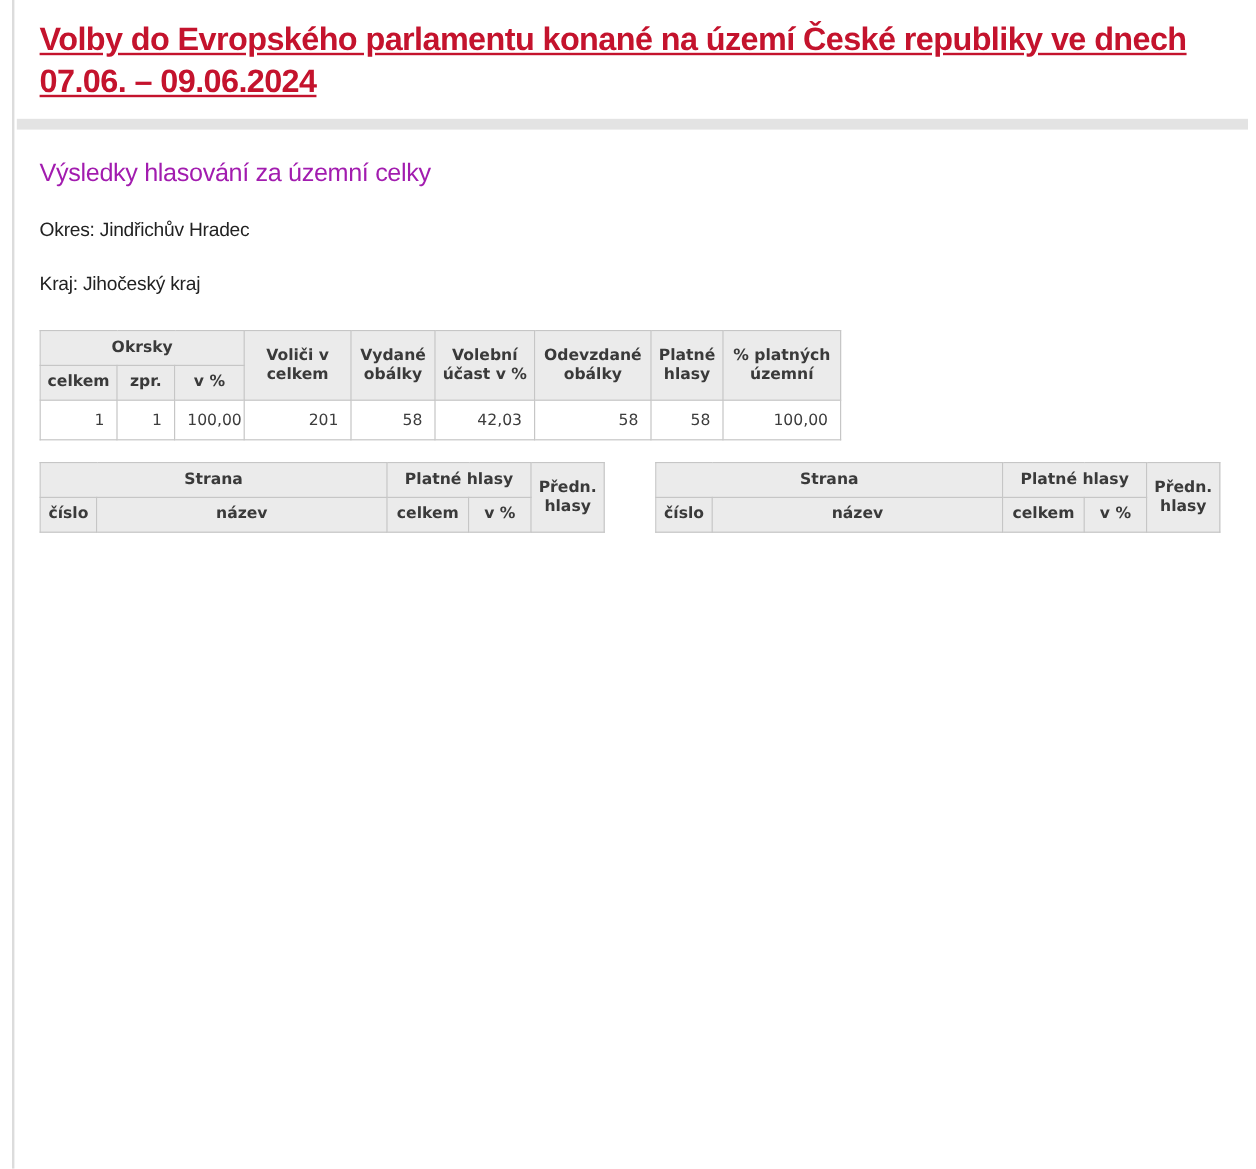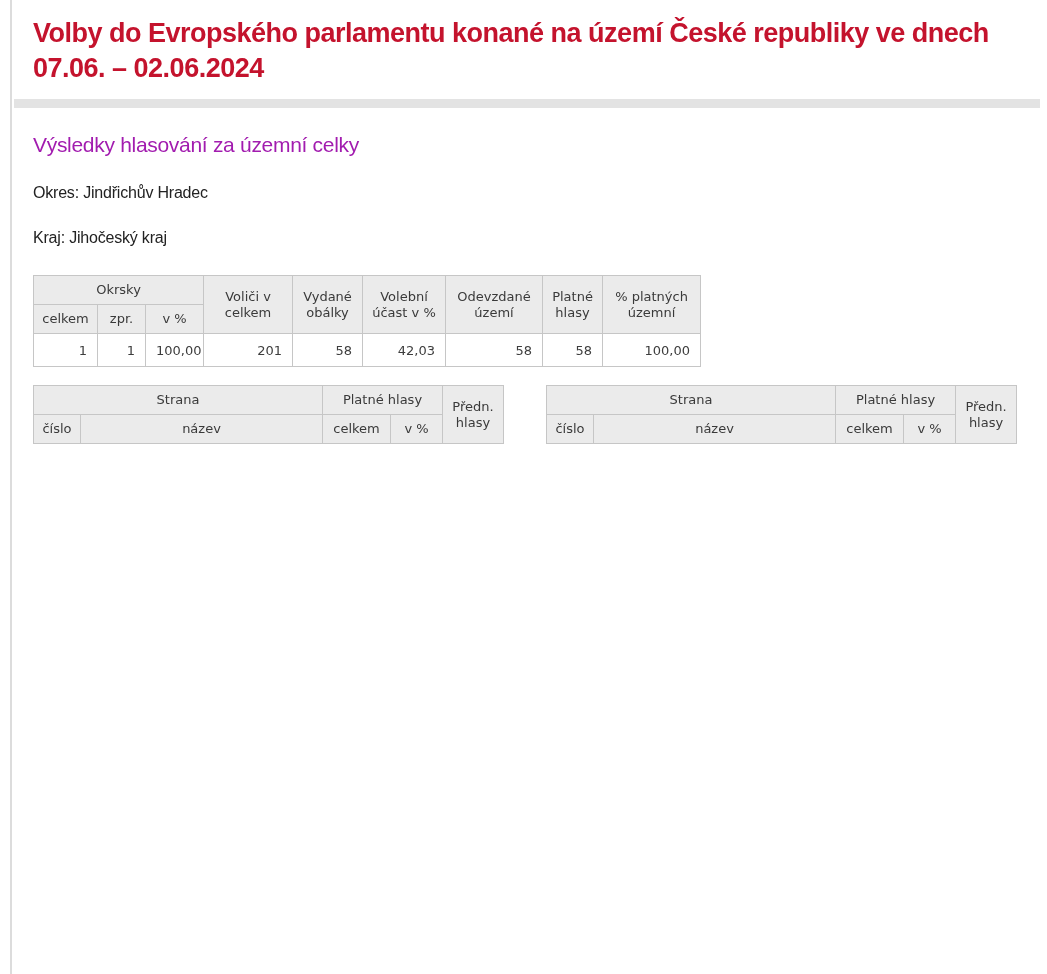--- a/index.html
+++ b/index.html
@@ -21,20 +21,21 @@
   }
   .page { margin-left:14px; padding-top:16px; }
   .inner { margin-left:19px; }
 
   h1.title {
     color:#c4132d;
     font-size:27px;
     font-weight:bold;
     line-height:35px;
     letter-spacing:-0.5px;
+    text-decoration:underline;
   }
   h1.title span { display:block; }
 
   .divider {
     height:9px;
     background:#e3e3e3;
     margin-top:13px;
     width:1026px;
   }
 
@@ -56,21 +57,21 @@
   table {
     border-collapse:collapse;
     table-layout:fixed;
     font-family:"DejaVu Sans", sans-serif;
     font-size:13px;
     color:#3d3d3d;
   }
   th, td { border:1px solid #c6c6c6; }
   th {
     background:#ebebeb;
-    font-weight:normal;
+    font-weight:bold;
     text-align:center;
     padding:6px 4px;
     line-height:16px;
     color:#3a3a3a;
   }
   td { background:#fff; padding:8px 10px; line-height:15px; }
 
   .summary-table { margin-top:28px; width:667px; }
   .summary-table td { text-align:right; height:33px; }
 
@@ -79,21 +80,21 @@
 </style>
 </head>
 <body>
 
 <div class="left-rule"></div>
 
 <div class="page">
   <div class="inner">
     <h1 class="title">
       <span>Volby do Evropského parlamentu konané na území České republiky ve dnech</span>
-      <span>07.06. – 02.06.2024</span>
+      <span>07.06. – 09.06.2024</span>
     </h1>
   </div>
 
   <div class="divider"></div>
 
   <div class="inner">
     <h2 class="subtitle">Výsledky hlasování za územní celky</h2>
 
     <div class="region-line">Okres: Jindřichův Hradec</div>
     <div class="region-line">Kraj: Jihočeský kraj</div>
@@ -109,21 +110,21 @@
         <col style="width:97px">
           <col style="width:60px">
           <col style="width:98px">
       </colgroup>
       <thead>
         <tr>
           <th colspan="3">Okrsky</th>
           <th rowspan="2">Voliči v celkem</th>
           <th rowspan="2">Vydané obálky</th>
           <th rowspan="2">Volební účast v %</th>
-          <th rowspan="2">Odevzdané území</th>
+          <th rowspan="2">Odevzdané obálky</th>
           <th rowspan="2">Platné hlasy</th>
           <th rowspan="2">% platných územní</th>
         </tr>
         <tr>
           <th>celkem</th>
           <th>zpr.</th>
           <th>v %</th>
         </tr>
       </thead>
       <tbody>

